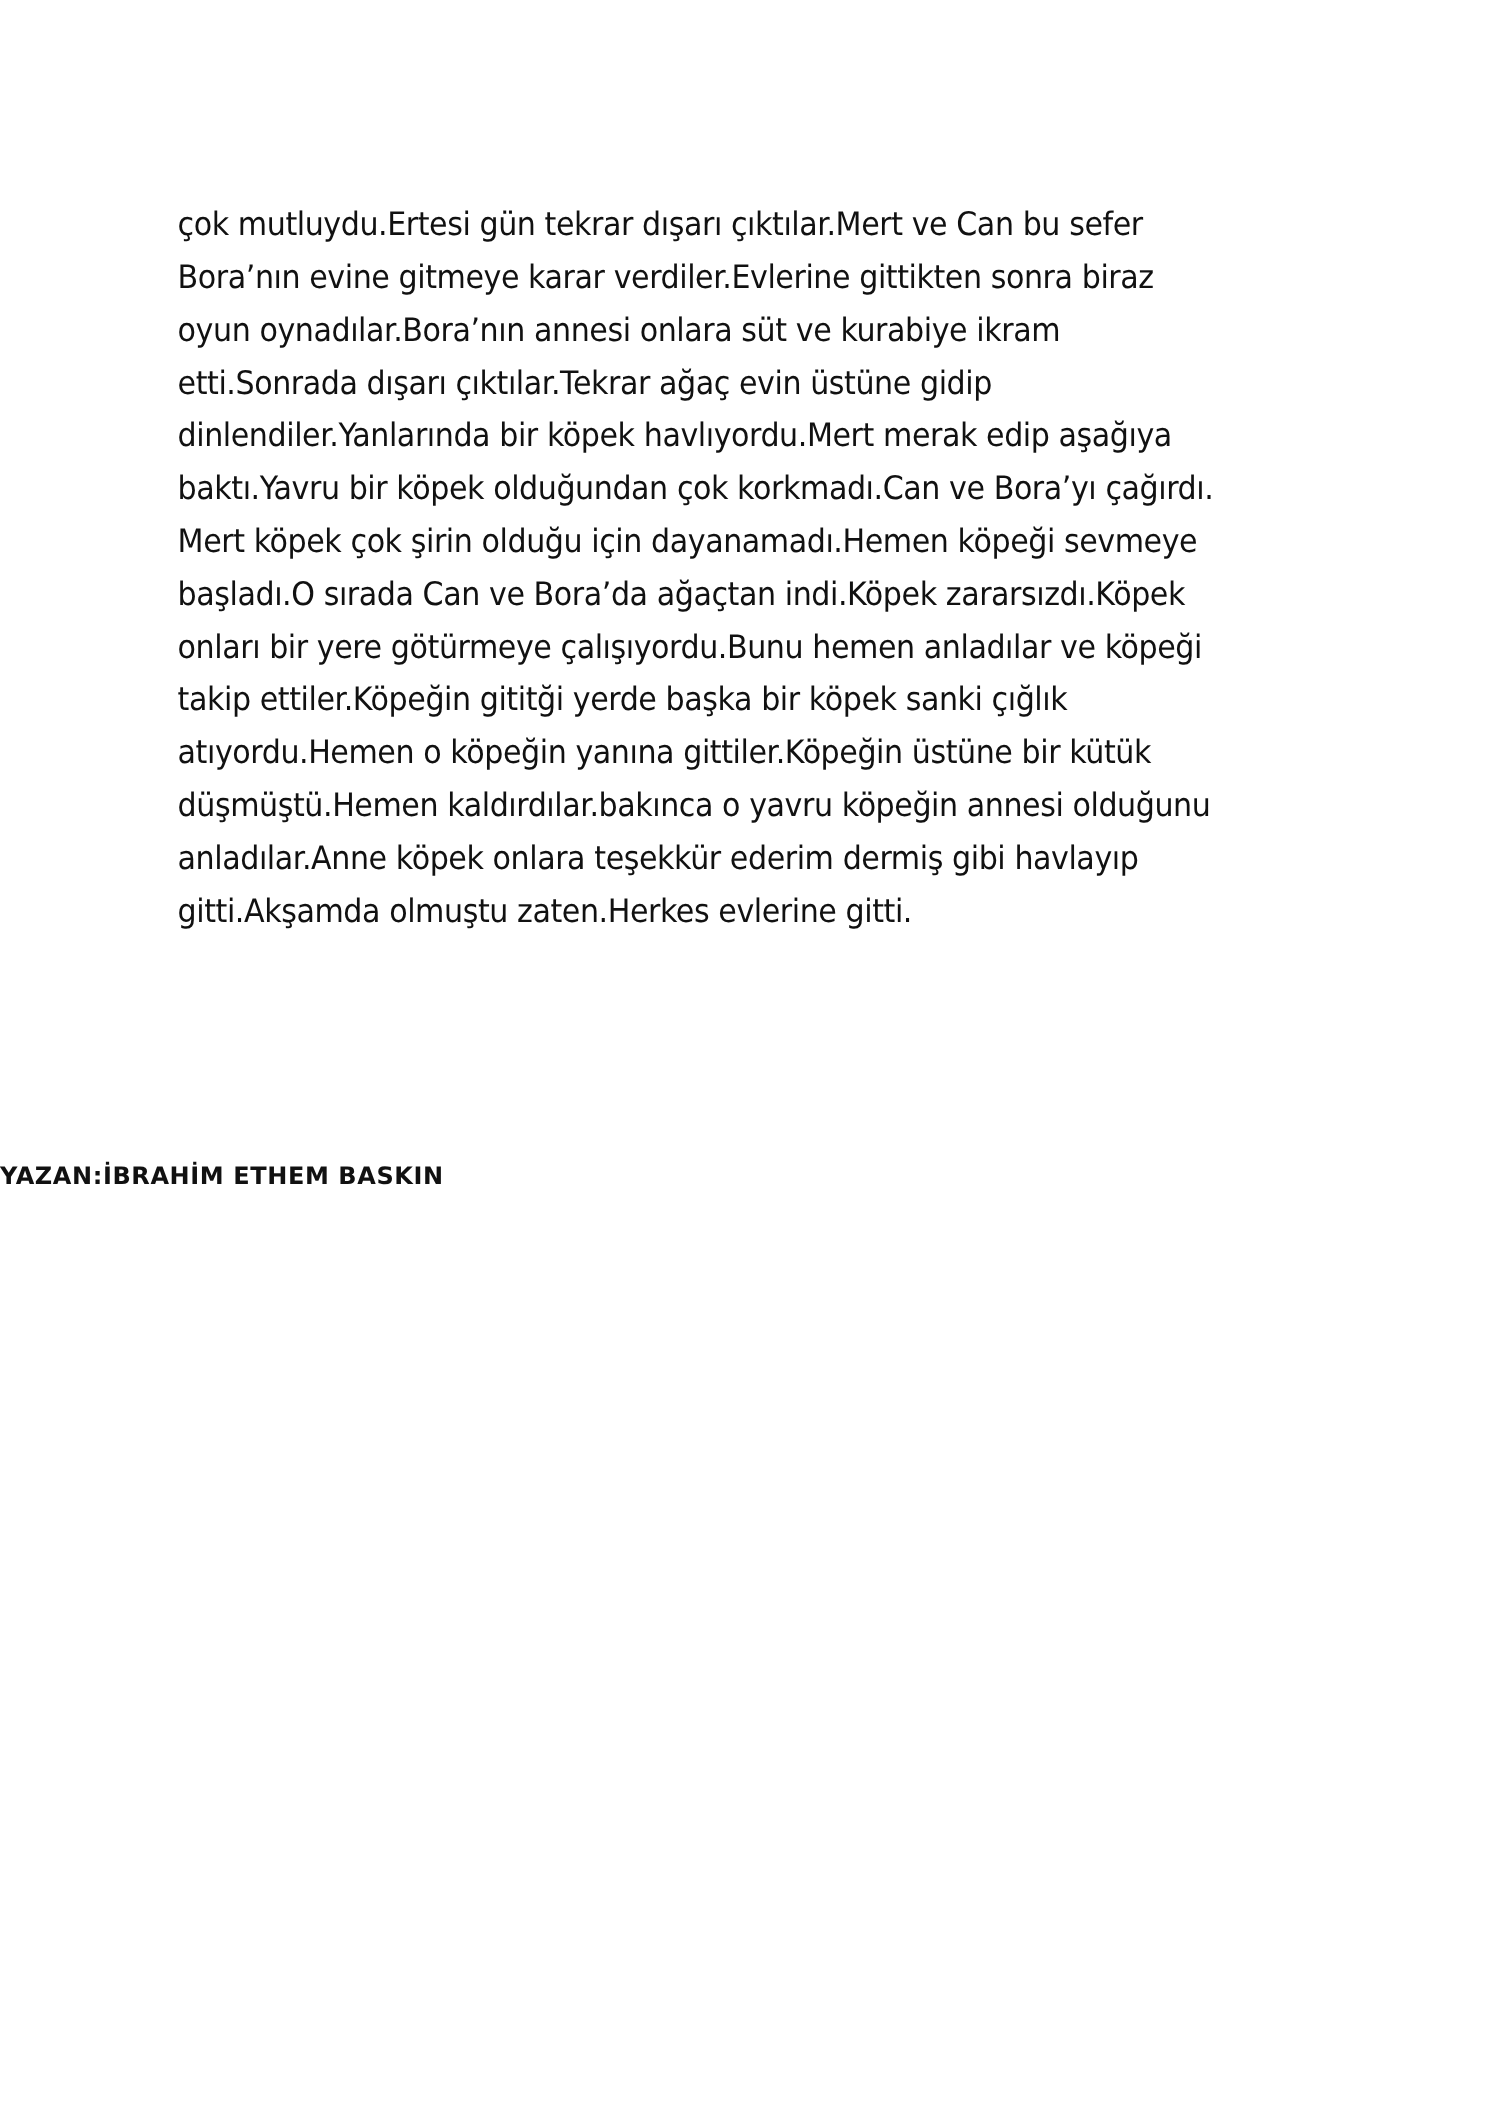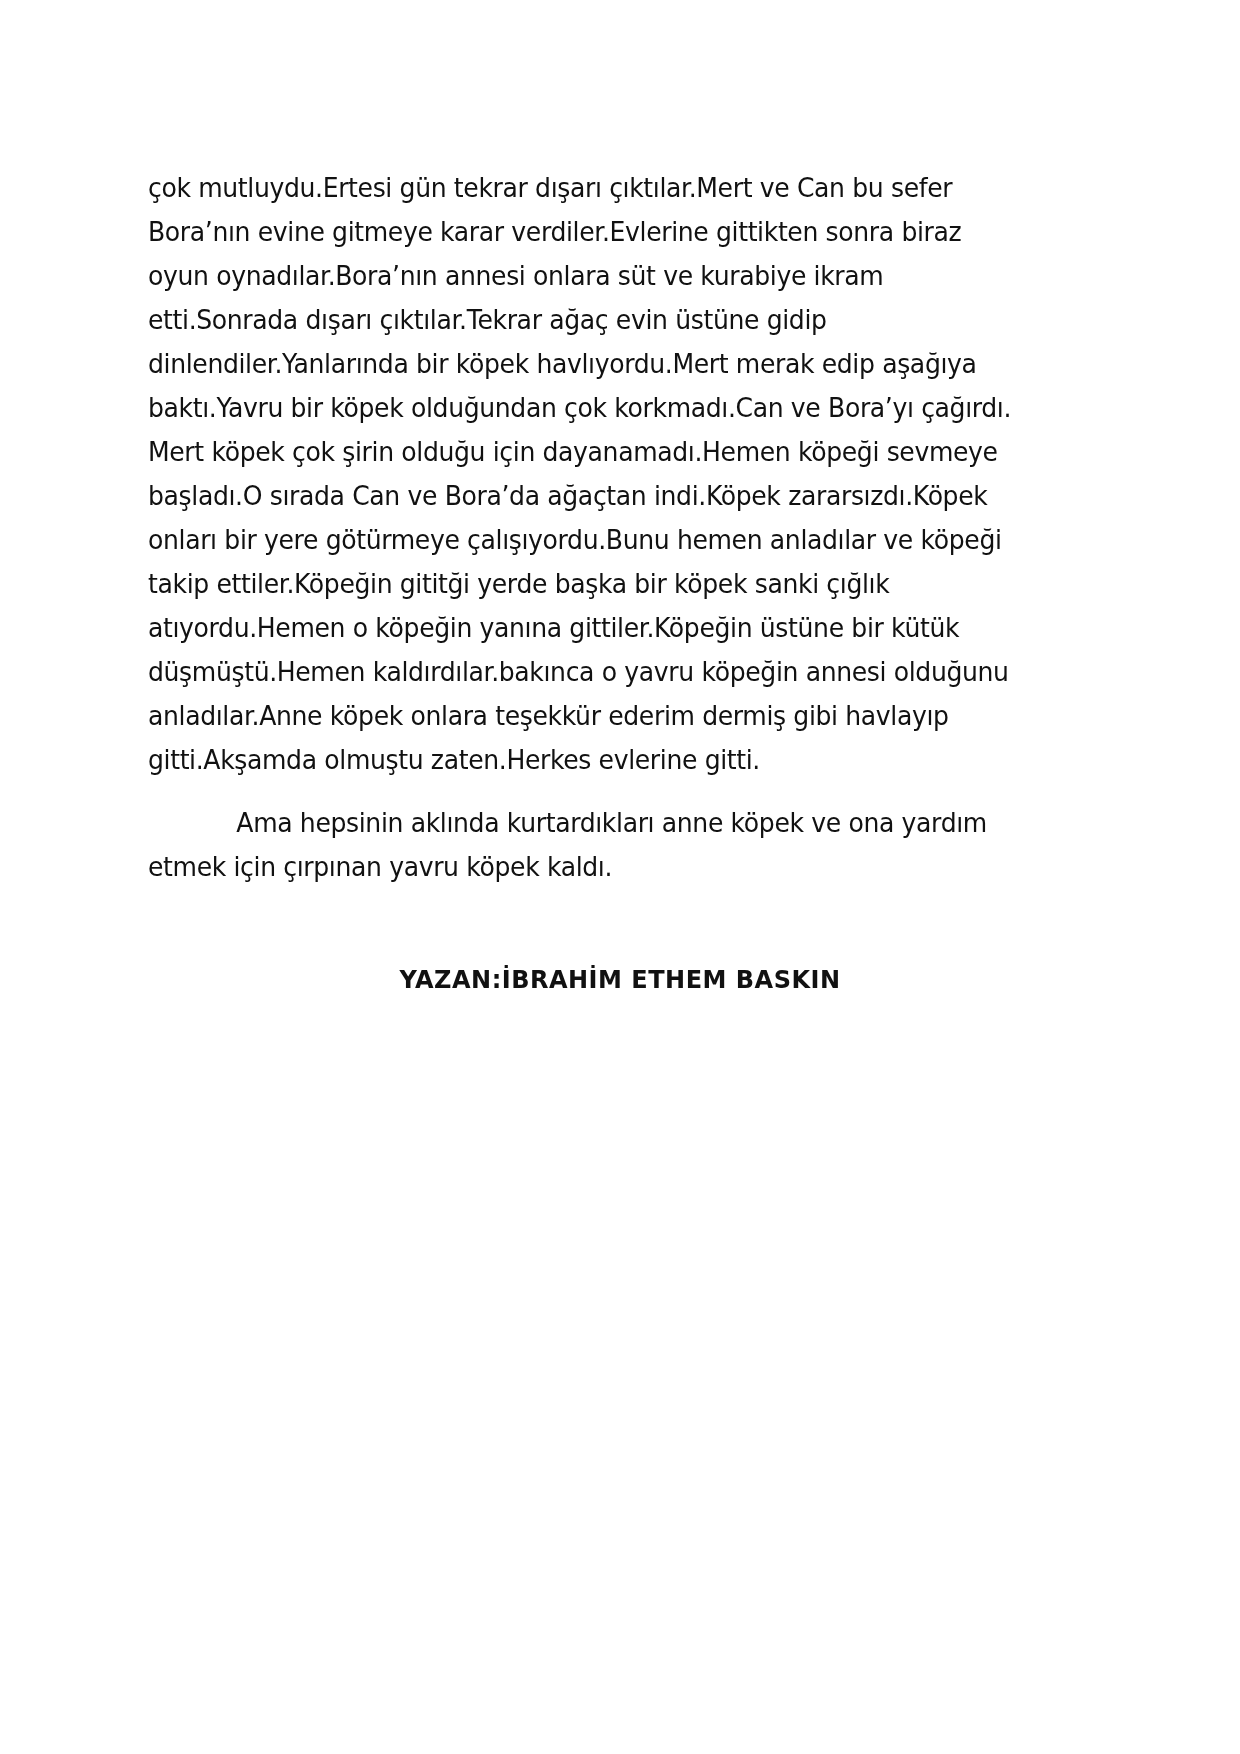--- a/index.html
+++ b/index.html
@@ -44,24 +44,23 @@
       width: 960px;
     }
     .para2 .first {
       padding-left: 95px;
     }
     .author {
       position: absolute;
       left: 0;
       width: 1240px;
       top: 944px;
-      text-align: center;
       font-family: "DejaVu Sans", sans-serif;
       font-weight: bold;
-      font-size: 24px;
+      font-size: 20px;
       letter-spacing: 0.5px;
       line-height: 40px;
     }
   </style>
 </head>
 <body>
 
 <div class="page">
 
   <div class="body-text">
@@ -74,20 +73,16 @@
     <span class="line">Mert köpek çok şirin olduğu için dayanamadı.Hemen köpeği sevmeye</span>
     <span class="line">başladı.O sırada Can ve Bora’da ağaçtan indi.Köpek zararsızdı.Köpek</span>
     <span class="line">onları bir yere götürmeye çalışıyordu.Bunu hemen anladılar ve köpeği</span>
     <span class="line">takip ettiler.Köpeğin gititği yerde başka bir köpek sanki çığlık</span>
     <span class="line">atıyordu.Hemen o köpeğin yanına gittiler.Köpeğin üstüne bir kütük</span>
     <span class="line">düşmüştü.Hemen kaldırdılar.bakınca o yavru köpeğin annesi olduğunu</span>
     <span class="line">anladılar.Anne köpek onlara teşekkür ederim dermiş gibi havlayıp</span>
     <span class="line">gitti.Akşamda olmuştu zaten.Herkes evlerine gitti.</span>
   </div>
 
-  <div class="para2">
-    <span class="line first">Ama hepsinin aklında kurtardıkları anne köpek ve ona yardım</span>
-    <span class="line">etmek için çırpınan yavru köpek kaldı.</span>
-  </div>
 
   <div class="author">YAZAN:İBRAHİM ETHEM BASKIN</div>
 
 </div>
 
 </body></html>

